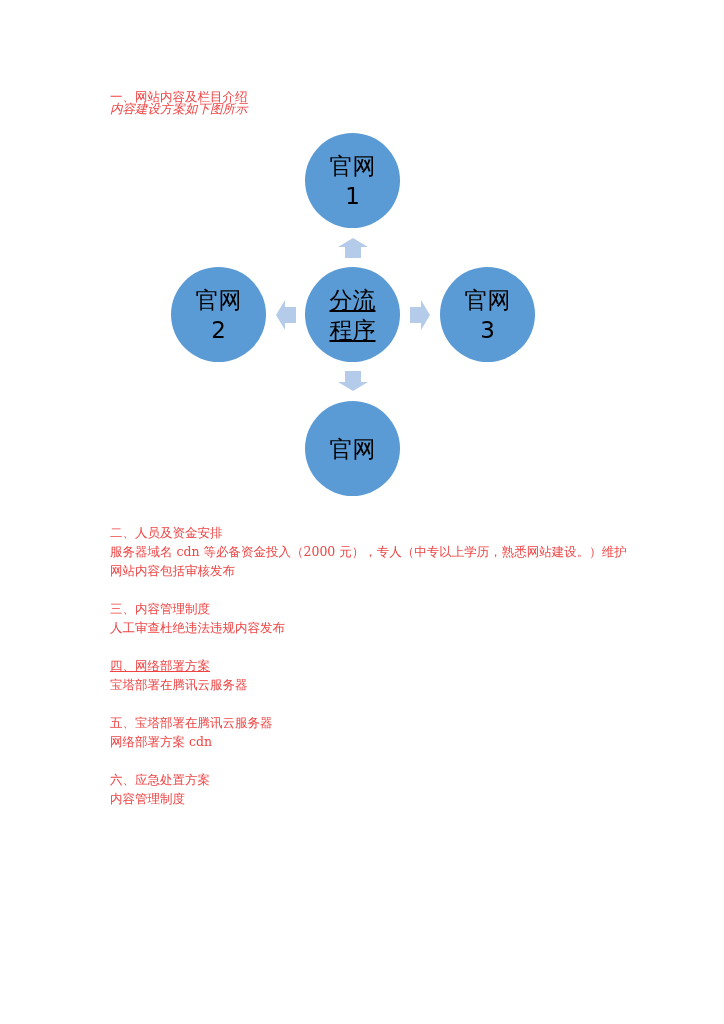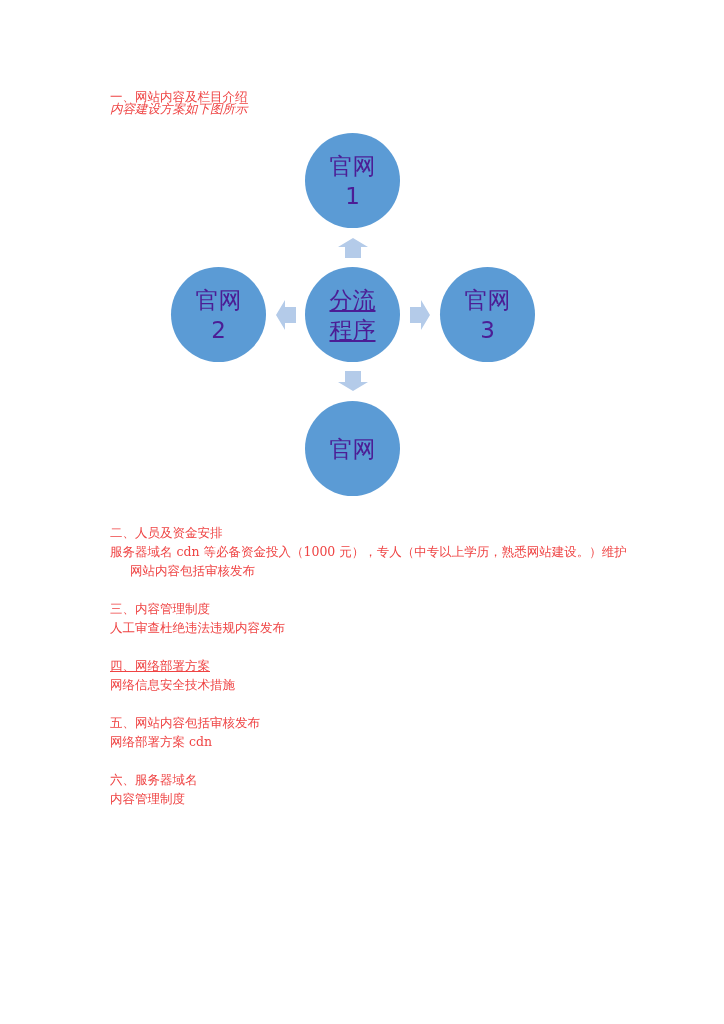--- a/index.html
+++ b/index.html
@@ -1,20 +1,20 @@
 <!DOCTYPE html>
 <html><head>
   <meta charset="utf-8">
   <style>
     html, body { margin: 0; padding: 0; background: #ffffff; }
     body { width: 724px; height: 1024px; position: relative; overflow: hidden;
            font-family: "DejaVu Serif", "Liberation Serif", serif; color: #333333; }
     .line { position: absolute; left: 110px; font-size: 12.5px; line-height: 18px; white-space: nowrap; color: #ef4444; }
     .circle { position: absolute; width: 95px; height: 95px; border-radius: 50%;
-              background: #5b9bd5; color: #4c1d95; display: flex; flex-direction: column;
+              background: #5b9bd5; color: #000000; display: flex; flex-direction: column;
               align-items: center; justify-content: center; text-align: center;
               font-family: "DejaVu Sans", "Liberation Sans", sans-serif; font-size: 23px; line-height: 30px; }
     .arrow { position: absolute; }
     .arrow svg { display: block; }
   </style>
 </head>
 <body>
 
 <div>
 
@@ -65,28 +65,28 @@
           <polygon points="15,20 30,11 23,11 23,0 7,0 7,11 0,11" fill="#b4cbe9"></polygon>
         </svg>
     </div>
 
     <div class="circle" style="left:305px; top:401px;">
       <span>官网</span>
     </div>
   </div>
 
   <div class="line" style="top:524px;">二、人员及资金安排</div>
-  <div class="line" style="top:543px;">服务器域名 cdn 等必备资金投入（1000 元），专人（中专以上学历，熟悉网站建设。）维护</div>
-  <div class="line" style="top:562px;margin-left:20px;">网站内容包括审核发布</div>
+  <div class="line" style="top:543px;">服务器域名 cdn 等必备资金投入（2000 元），专人（中专以上学历，熟悉网站建设。）维护</div>
+  <div class="line" style="top:562px;">网站内容包括审核发布</div>
 
   <div class="line" style="top:600px;">三、内容管理制度</div>
   <div class="line" style="top:619px;">人工审查杜绝违法违规内容发布</div>
 
   <div class="line" style="top:657px;text-decoration:underline;">四、网络部署方案</div>
-  <div class="line" style="top:676px;">网络信息安全技术措施</div>
+  <div class="line" style="top:676px;">宝塔部署在腾讯云服务器</div>
 
-  <div class="line" style="top:714px;">五、网站内容包括审核发布</div>
+  <div class="line" style="top:714px;">五、宝塔部署在腾讯云服务器</div>
   <div class="line" style="top:733px;">网络部署方案 cdn</div>
 
-  <div class="line" style="top:771px;">六、服务器域名</div>
+  <div class="line" style="top:771px;">六、应急处置方案</div>
   <div class="line" style="top:790px;">内容管理制度</div>
 
 </div>
 
 </body></html>

